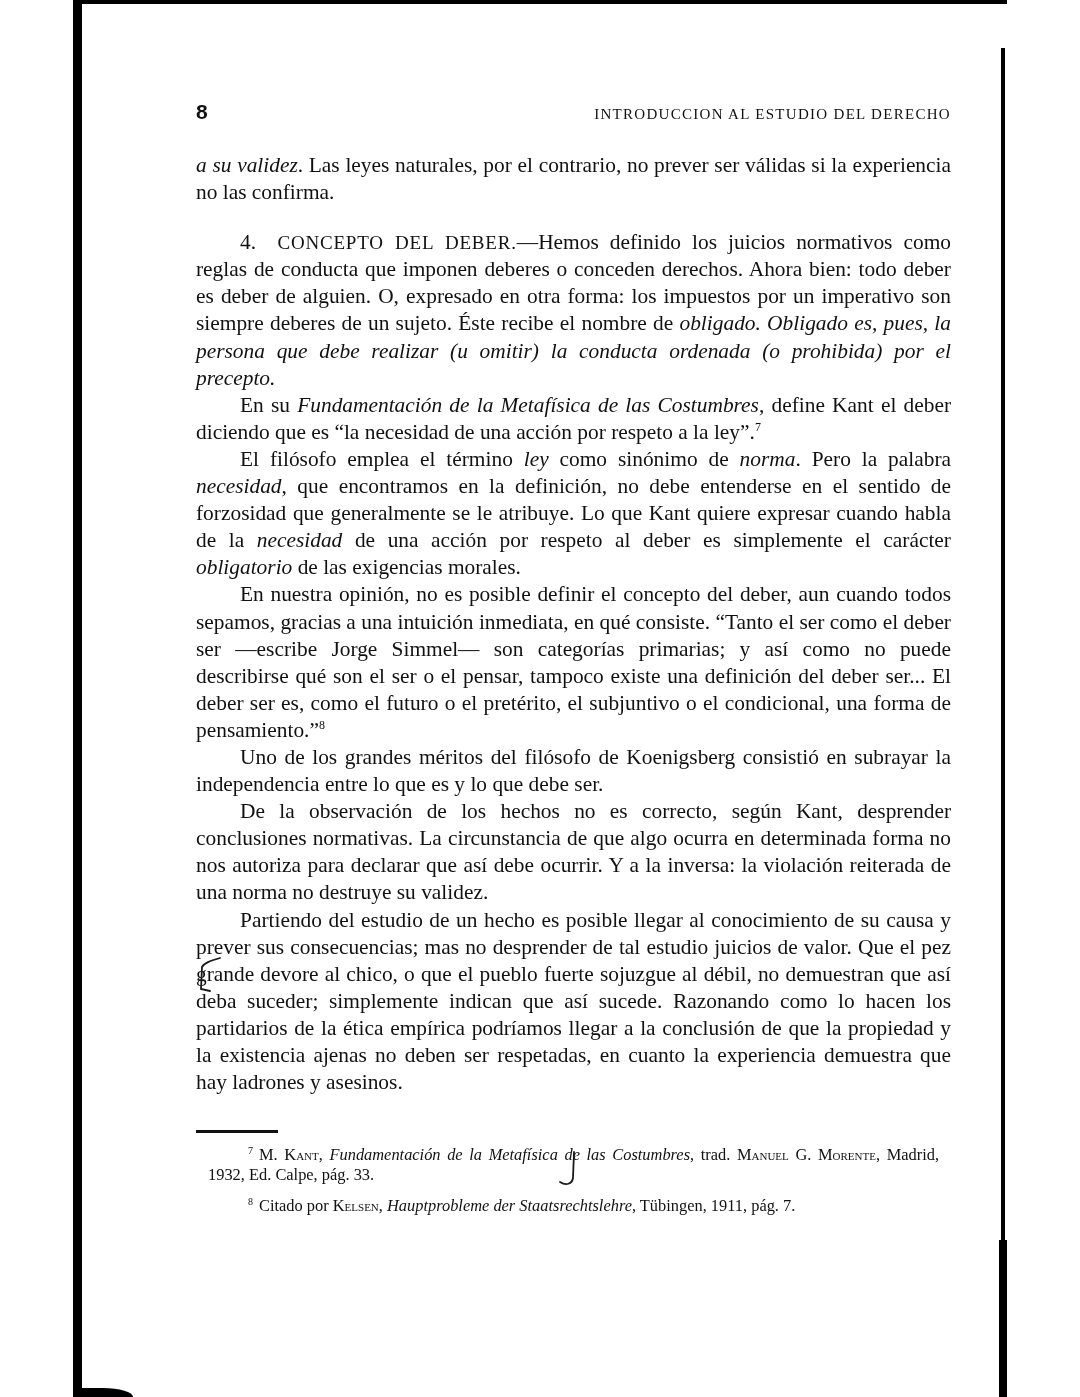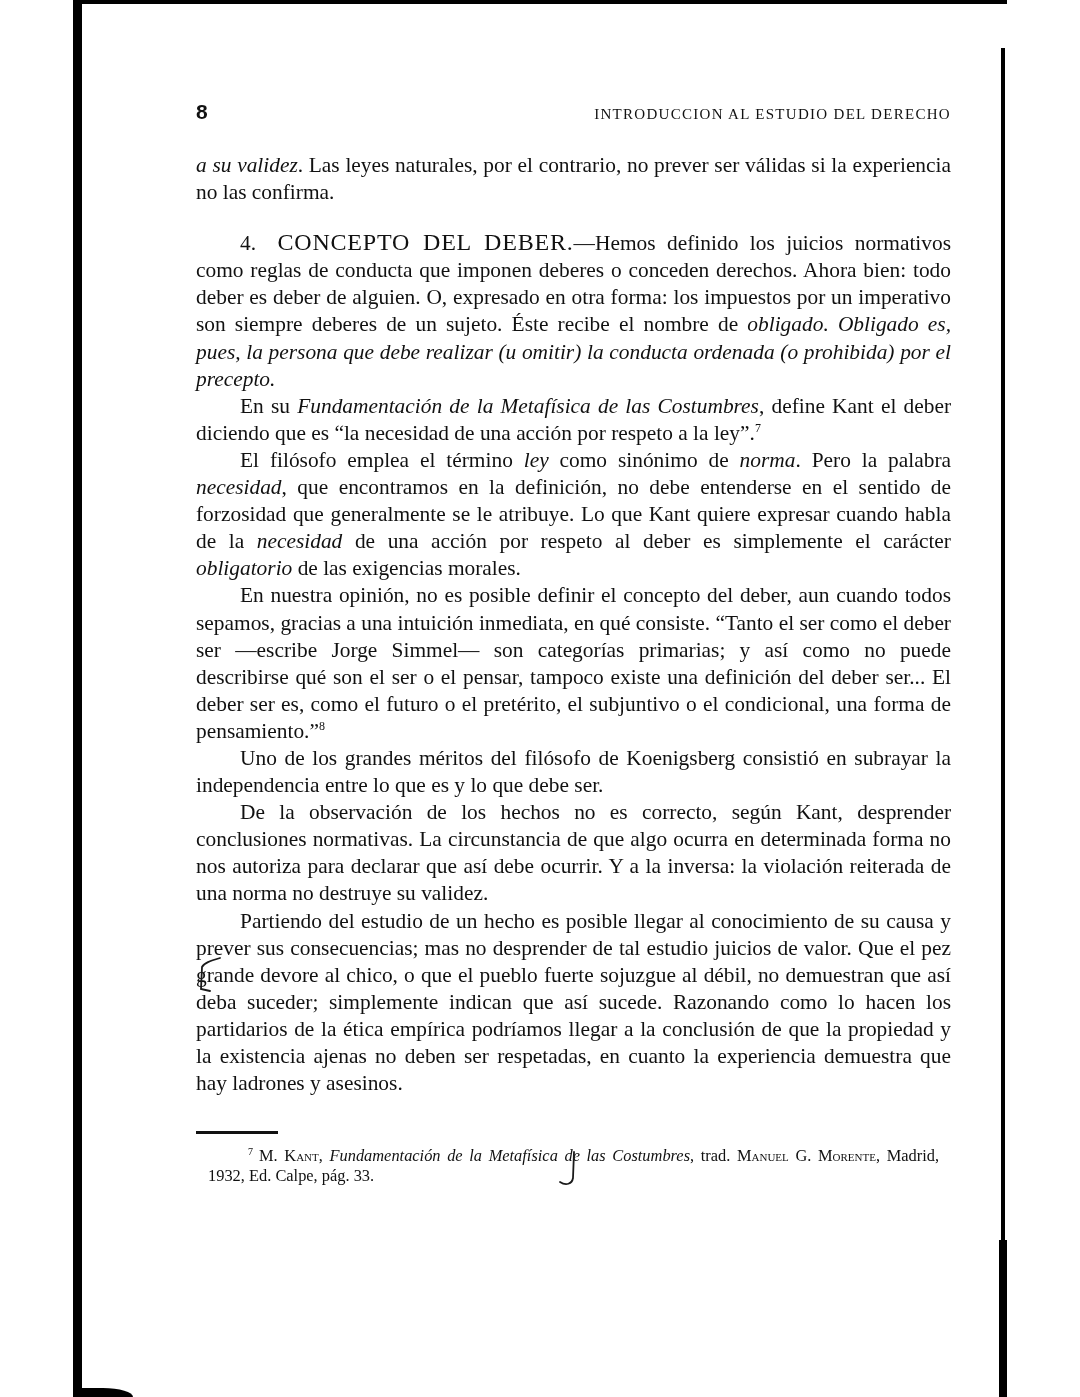--- a/index.html
+++ b/index.html
@@ -78,21 +78,21 @@
     }
     .body-text p.gap-before {
       margin-top: 23px;
     }
     .section-num {
       font-weight: normal;
     }
     .section-title {
       font-variant: small-caps;
       letter-spacing: 0.8px;
-      font-size: 24px;
+      font-size: 19px;
     }
     .fn-ref {
       font-size: 12px;
       vertical-align: super;
       line-height: 0;
     }
     .footnote-rule {
       width: 82px;
       height: 3px;
       background: #111;
@@ -148,20 +148,21 @@
     <p class="indent"><span>En nuestra opinión, no es posible definir el concepto del deber, aun cuando todos sepamos, gracias a una intuición inmediata, en qué con­siste. “Tanto el ser como el deber ser —escribe Jorge Simmel— son categorías primarias; y así como no puede describirse qué son el ser o el pensar, tampoco existe una definición del deber ser... El deber ser es, como el futuro o el pretérito, el subjuntivo o el condicional, una forma de pensamiento.”</span><sup class="fn-ref">8</sup></p>
     <p class="indent"><span>Uno de los grandes méritos del filósofo de Koenigsberg consistió en subrayar la independencia entre lo que es y lo que debe ser.</span></p>
     <p class="indent"><span>De la observación de los hechos no es correcto, según Kant, desprender conclusiones normativas. La circunstancia de que algo ocurra en deter­minada forma no nos autoriza para declarar que así debe ocurrir. Y a la inversa: la violación reiterada de una norma no destruye su validez.</span></p>
     <p class="indent"><span>Partiendo del estudio de un hecho es posible llegar al conocimiento de su causa y prever sus consecuencias; mas no desprender de tal estudio juicios de valor. Que el pez grande devore al chico, o que el pueblo fuer­te sojuzgue al débil, no demuestran que así deba suceder; simplemente indican que así sucede. Razonando como lo hacen los partidarios de la ética empírica podríamos llegar a la conclusión de que la propiedad y la existencia ajenas no deben ser respetadas, en cuanto la experiencia de­muestra que hay ladrones y asesinos.</span></p>
   </div>
 
   <div class="footnote-rule"></div>
 
   <div class="footnotes">
     <p class="fn-first"><span class="fn-num">7</span><span>M. </span><span class="sc">Kant</span><span>, </span><em>Fundamentación de la Metafísica de las Costumbres</em><span>, trad. </span><span class="sc">Manuel G. Morente</span><span>, Madrid, 1932, Ed. Calpe, pág. 33.</span></p>
+    <p class="fn-first"><span class="fn-num">8</span><span>Citado por </span><span class="sc">Kelsen</span><span>, </span><em>Hauptprobleme der Staatsrechtslehre</em><span>, Tübingen, 1911, pág. 7.</span></p>
   </div>
 </div>
 
 <svg class="hand-bracket" style="left:196px; top:955px;" width="30" height="40" viewBox="0 0 30 40">
   <path d="M24 3 C14 6, 8 8, 6 12 L5 34 L14 36" fill="none" stroke="#1a1a1a" stroke-width="1.8" stroke-linecap="round"></path>
 </svg>
 <svg class="hand-bracket" style="left:556px; top:1148px;" width="24" height="42" viewBox="0 0 24 42">
   <path d="M18 4 L17 30 C16 36, 10 38, 4 34" fill="none" stroke="#1a1a1a" stroke-width="1.8" stroke-linecap="round"></path>
 </svg>
 

